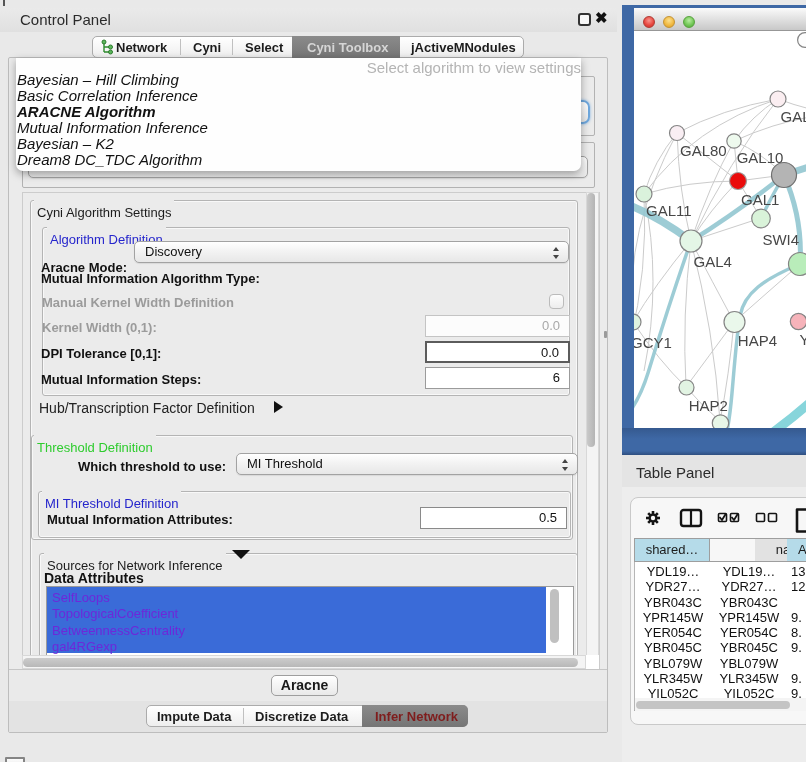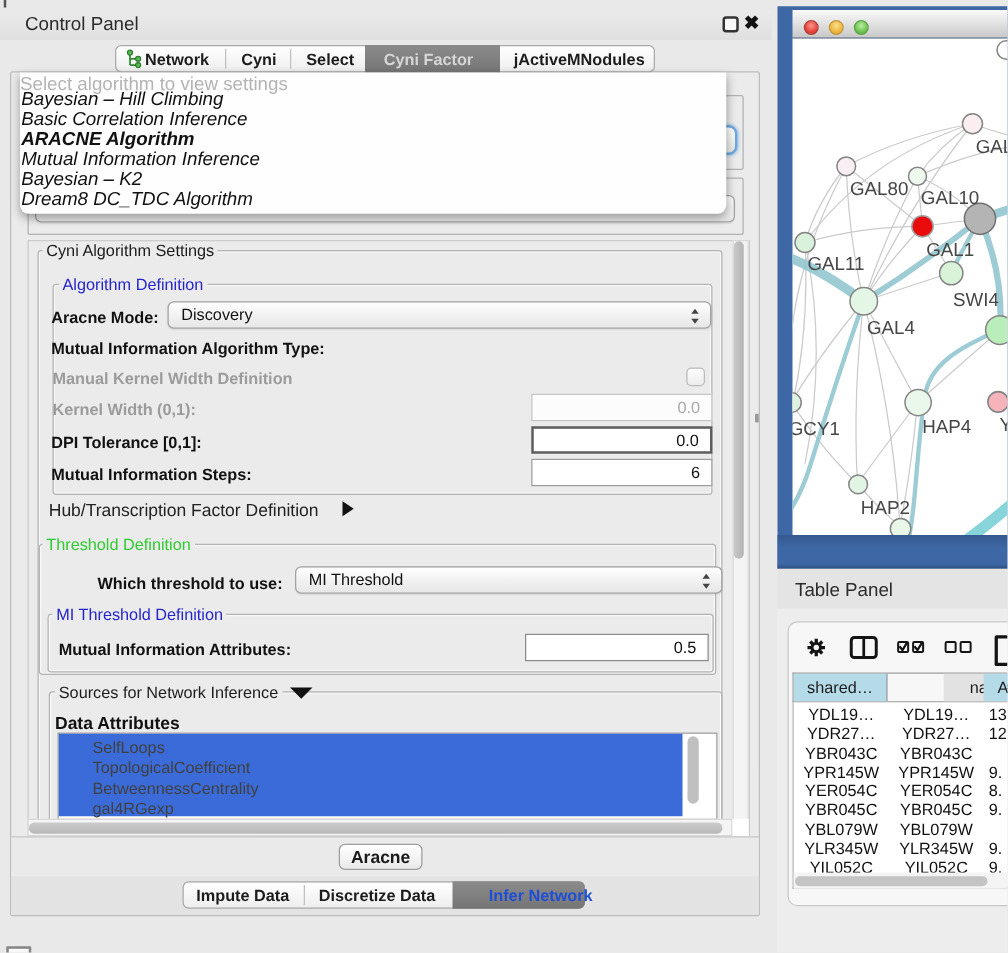--- a/index.html
+++ b/index.html
@@ -12,21 +12,21 @@
 .combo { position:absolute; height:22px; border:1px solid #a2a2a2; border-radius:5px;
   background:linear-gradient(#ffffff,#f3f3f3 45%,#e7e7e7); font-size:13px; color:#111;
   line-height:20px; padding-left:10px; box-shadow:0 1px 1px rgba(0,0,0,0.08); }
 .step { position:absolute; right:7px; top:3px; width:9px; height:16px; }
 .step:before { content:""; position:absolute; left:1px; top:2px;
   border-left:3.5px solid transparent; border-right:3.5px solid transparent; border-bottom:4.5px solid #444; }
 .step:after { content:""; position:absolute; left:1px; bottom:2px;
   border-left:3.5px solid transparent; border-right:3.5px solid transparent; border-top:4.5px solid #444; }
 .field { position:absolute; height:22px; background:#fff; font-size:13px;
   text-align:right; padding-right:9px; line-height:20px; color:#111; }
-.grouplab { position:absolute; background:#ebebeb; padding:0 3px; font-size:13px; line-height:13px; }
+.grouplab { position:absolute; background:#ebebeb; padding:12px 3px; font-size:13px; line-height:13px; }
 .groupbox { position:absolute; border:1px solid #b4b4b4; border-radius:3px; box-shadow:inset 0 0 0 1px rgba(255,255,255,0.65); }
 </style>
 </head>
 <body>
 <div id="page">
 
   <div class="abs" style="left:3px;top:0;width:2px;height:6px;background:#555;"></div>
 
   <div class="abs" style="left:0;top:8px;width:617px;height:24px;background:linear-gradient(#eaeaea,#e0e0e0);"></div>
   <div class="abs" style="left:20px;top:11px;font-size:15px;color:#2b2b2b;">Control Panel</div>
@@ -42,37 +42,37 @@
   <div class="abs" style="left:292px;top:36px;width:108px;height:22px;background:linear-gradient(#8b8b8b,#757575);"></div>
   <svg class="abs" style="left:100px;top:39px;" width="15" height="16" viewBox="0 0 15 16">
     <path d="M4 3 L4 13 M4 8 L10 8 M4 13 L10 13" stroke="#2e8b2e" stroke-width="1.4" fill="none"></path>
     <circle cx="4" cy="3" r="2" fill="#5cb85c" stroke="#2e7d2e" stroke-width="1"></circle>
     <circle cx="10.5" cy="8" r="2" fill="#5cb85c" stroke="#2e7d2e" stroke-width="1"></circle>
     <circle cx="10.5" cy="13" r="2" fill="#5cb85c" stroke="#2e7d2e" stroke-width="1"></circle>
   </svg>
   <div class="abs bold" style="left:116px;top:40px;font-size:13px;color:#1c1c1c;">Network</div>
   <div class="abs bold" style="left:193px;top:40px;font-size:13px;color:#1c1c1c;">Cyni</div>
   <div class="abs bold" style="left:245px;top:40px;font-size:13px;color:#1c1c1c;">Select</div>
-  <div class="abs bold" style="left:307px;top:40px;font-size:13px;color:#d6d6d6;">Cyni Factor</div>
+  <div class="abs bold" style="left:307px;top:40px;font-size:13px;color:#d6d6d6;">Cyni Toolbox</div>
   <div class="abs bold" style="left:411px;top:40px;font-size:13px;color:#1c1c1c;">jActiveMNodules</div>
 
   <div class="abs" style="left:22px;top:76px;width:573px;height:60px;border:1px solid #b2b2b2;border-radius:2px;"></div>
   <div class="abs" style="left:30px;top:100px;width:560px;height:24px;border:2px solid #6ea7dd;border-radius:7px;box-shadow:0 0 3px #7fb3e4;background:linear-gradient(#ffffff,#e7e7e7);"></div>
   <div class="abs" style="left:22px;top:142px;width:573px;height:46px;border:1px solid #b2b2b2;border-radius:2px;"></div>
   <div class="combo" style="left:28px;top:156px;width:560px;"></div>
 
   <div class="abs" style="left:22px;top:192px;width:578px;height:477px;background:#ebebeb;border:1px solid #cccccc;"></div>
 
   <div class="groupbox" style="left:30px;top:200px;width:548px;height:462px;"></div>
   <div class="grouplab" style="left:34px;top:194px;color:#1c1c1c;">Cyni Algorithm Settings</div>
 
   <div class="groupbox" style="left:42px;top:227px;width:528px;height:169px;"></div>
   <div class="grouplab" style="left:47px;top:221px;color:#2525cc;">Algorithm Definition</div>
 
-  <div class="abs bold" style="left:41px;top:246px;font-size:13px;color:#111;">Aracne Mode:</div>
+  <div class="abs bold" style="left:41px;top:260px;font-size:13px;color:#111;">Aracne Mode:</div>
   <div class="combo" style="left:134px;top:241px;width:435px;">Discovery<span class="step"></span></div>
   <div class="abs bold" style="left:41px;top:271px;font-size:13px;color:#111;">Mutual Information Algorithm Type:</div>
   <div class="abs bold" style="left:42px;top:295px;font-size:13px;color:#9b9b9b;">Manual Kernel Width Definition</div>
   <div class="abs" style="left:549px;top:294px;width:15px;height:15px;border:1px solid #bbb;border-radius:4px;background:linear-gradient(#fdfdfd,#ededed);"></div>
   <div class="abs bold" style="left:42px;top:320px;font-size:13px;color:#9b9b9b;">Kernel Width (0,1):</div>
   <div class="field" style="left:425px;top:315px;width:145px;border:1px solid #c4c4c4;color:#a8a8a8;background:#fcfcfc;">0.0</div>
   <div class="abs bold" style="left:41px;top:346px;font-size:13px;color:#111;">DPI Tolerance [0,1]:</div>
   <div class="field" style="left:425px;top:341px;width:145px;border:2px solid #5c5c5c;">0.0</div>
   <div class="abs bold" style="left:41px;top:372px;font-size:13px;color:#111;">Mutual Information Steps:</div>
   <div class="field" style="left:425px;top:367px;width:145px;border:1px solid #9b9b9b;">6</div>
@@ -89,46 +89,46 @@
   <div class="grouplab" style="left:42px;top:485px;color:#2525cc;">MI Threshold Definition</div>
   <div class="abs bold" style="left:47px;top:512px;font-size:13px;color:#111;">Mutual Information Attributes:</div>
   <div class="field" style="left:420px;top:507px;width:147px;border:1px solid #8a8a8a;">0.5</div>
 
   <div class="groupbox" style="left:39px;top:553px;width:539px;height:116px;"></div>
   <div class="grouplab" style="left:44px;top:547px;color:#1c1c1c;">Sources for Network Inference</div>
   <div class="abs" style="left:232px;top:550px;width:0;height:0;border-left:9px solid transparent;border-right:9px solid transparent;border-top:9px solid #111;"></div>
   <div class="abs bold" style="left:44px;top:570px;font-size:14px;color:#111;">Data Attributes</div>
   <div class="abs" style="left:46px;top:586px;width:528px;height:70px;background:#ffffff;border:1px solid #9b9b9b;"></div>
   <div class="abs" style="left:47px;top:587px;width:499px;height:66px;background:#3a6bd8;"></div>
-  <div class="abs" style="left:52px;top:590px;font-size:13px;line-height:16.3px;color:#404040;margin-left:22px;">SelfLoops<br>TopologicalCoefficient<br>BetweennessCentrality<br>gal4RGexp</div>
+  <div class="abs" style="left:52px;top:590px;font-size:13px;line-height:16.3px;color:#6d28d9;">SelfLoops<br>TopologicalCoefficient<br>BetweennessCentrality<br>gal4RGexp</div>
   <div class="abs" style="left:550px;top:589px;width:9px;height:54px;background:#c0c0c0;border-radius:5px;"></div>
 
   <div class="abs" style="left:586px;top:192px;width:13px;height:477px;background:#f4f4f4;border:1px solid #d8d8d8;"></div>
   <div class="abs" style="left:587px;top:193px;width:8px;height:254px;background:linear-gradient(90deg,#c9c9c9,#b4b4b4);border-radius:5px;"></div>
   <div class="abs" style="left:22px;top:655px;width:564px;height:14px;background:#f4f4f4;border:1px solid #d8d8d8;"></div>
   <div class="abs" style="left:23px;top:658px;width:555px;height:9px;background:linear-gradient(#cccccc,#b8b8b8);border-radius:5px;"></div>
   <div class="abs" style="left:586px;top:655px;width:13px;height:14px;background:#ffffff;"></div>
 
   <div class="abs" style="left:9px;top:669px;width:598px;height:32px;background:#eaeaea;border-top:1px solid #c6c6c6;"></div>
   <div class="abs" style="left:271px;top:675px;width:67px;height:21px;background:linear-gradient(#ffffff,#e9e9e9);border:1px solid #9e9e9e;border-radius:5px;text-align:center;font-size:14px;font-weight:bold;line-height:19px;color:#1a1a1a;">Aracne</div>
 
   <div class="abs" style="left:9px;top:701px;width:598px;height:31px;background:#e3e3e3;"></div>
   <div class="abs" style="left:146px;top:705px;width:322px;height:22px;background:linear-gradient(#ffffff,#eeeeee);border:1px solid #ababab;border-radius:5px;"></div>
   <div class="abs" style="left:243px;top:708px;width:1px;height:16px;background:#c0c0c0;"></div>
   <div class="abs" style="left:362px;top:705px;width:106px;height:22px;background:linear-gradient(#8b8b8b,#757575);border-radius:0 5px 5px 0;"></div>
   <div class="abs bold" style="left:157px;top:709px;font-size:13px;color:#1c1c1c;">Impute Data</div>
   <div class="abs bold" style="left:255px;top:709px;font-size:13px;color:#1c1c1c;">Discretize Data</div>
-  <div class="abs bold" style="left:391px;top:709px;font-size:13px;color:#1d4ed8;">Infer Network</div>
+  <div class="abs bold" style="left:375px;top:709px;font-size:13px;color:#7f1d1d;">Infer Network</div>
 
   <div class="abs" style="left:5px;top:757px;width:20px;height:10px;background:linear-gradient(#fdfdfd,#ececec);border:2px solid #858585;border-radius:1px;"></div>
 
   <div class="abs" style="left:604px;top:331px;width:3px;height:7px;background:#9a9a9a;border-radius:1px;"></div>
 
   <div class="abs" style="left:16px;top:58px;width:565px;height:113px;background:#fefefe;border-radius:0 0 7px 7px;box-shadow:0 3px 8px rgba(0,0,0,0.35);"></div>
-  <div class="abs" style="left:16px;top:59px;width:565px;text-align:left;font-size:15px;color:#b4b4b4;">Select algorithm to view settings</div>
+  <div class="abs" style="left:16px;top:59px;width:565px;text-align:right;font-size:15px;color:#b4b4b4;">Select algorithm to view settings</div>
   <div class="abs" style="left:17px;top:72px;font-size:15px;line-height:16px;color:#111;font-style:italic;">Bayesian – Hill Climbing<br>Basic Correlation Inference<br><b>ARACNE Algorithm</b><br>Mutual Information Inference<br>Bayesian – K2<br>Dream8 DC_TDC Algorithm</div>
 
   <div class="abs" style="left:622px;top:5px;width:184px;height:450px;background:#3e68a5;"></div>
   <div class="abs" style="left:622px;top:428px;width:184px;height:27px;background:linear-gradient(#35598f,#3e68a5 40%,#3e68a5 85%,#2f4f80);"></div>
   <div class="abs" style="left:634px;top:8px;width:172px;height:23px;background:linear-gradient(#fafafa,#c8c8c8);border-bottom:1px solid #979797;"></div>
   <div class="abs" style="left:643px;top:16px;width:12px;height:12px;border-radius:50%;background:radial-gradient(circle at 50% 35%,#f9948d,#e6443c 60%,#c43730);border:0.5px solid #b03a33;"></div>
   <div class="abs" style="left:663px;top:16px;width:12px;height:12px;border-radius:50%;background:radial-gradient(circle at 50% 35%,#fbe08e,#f0b73e 60%,#d29a2d);border:0.5px solid #c49334;"></div>
   <div class="abs" style="left:683px;top:16px;width:12px;height:12px;border-radius:50%;background:radial-gradient(circle at 50% 35%,#b8edA0,#6fc553 60%,#54a43c);border:0.5px solid #58a23f;"></div>
 
   <svg class="abs" style="left:634px;top:31px;background:#ffffff;" width="172" height="397" viewBox="0 0 172 397">

